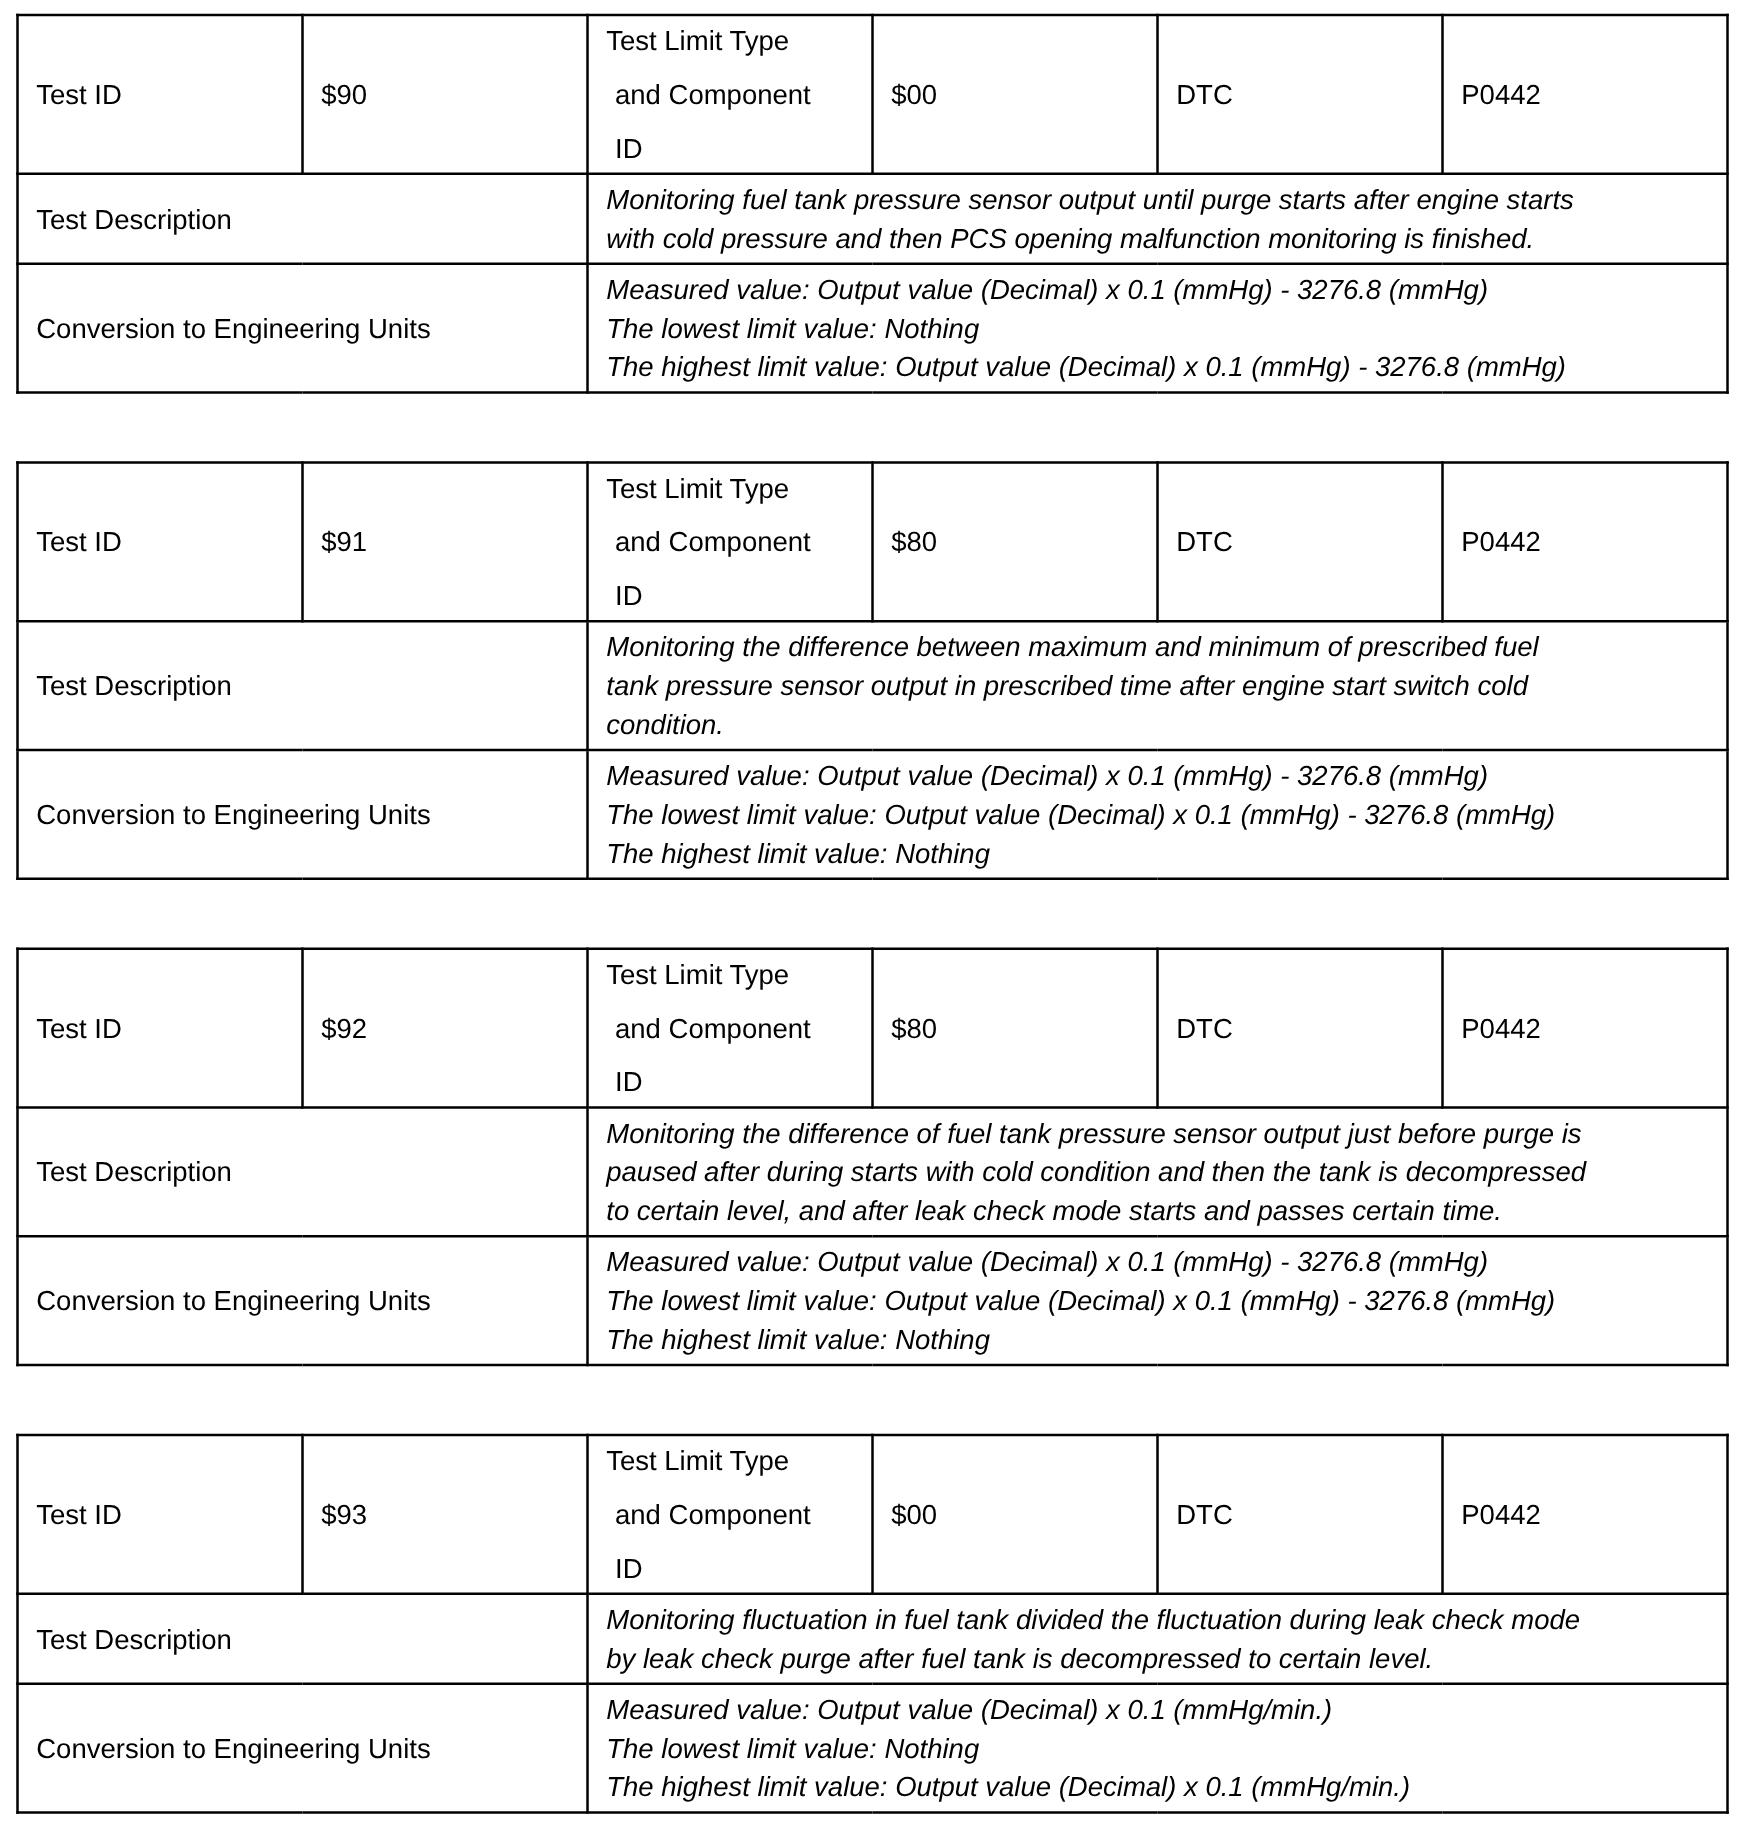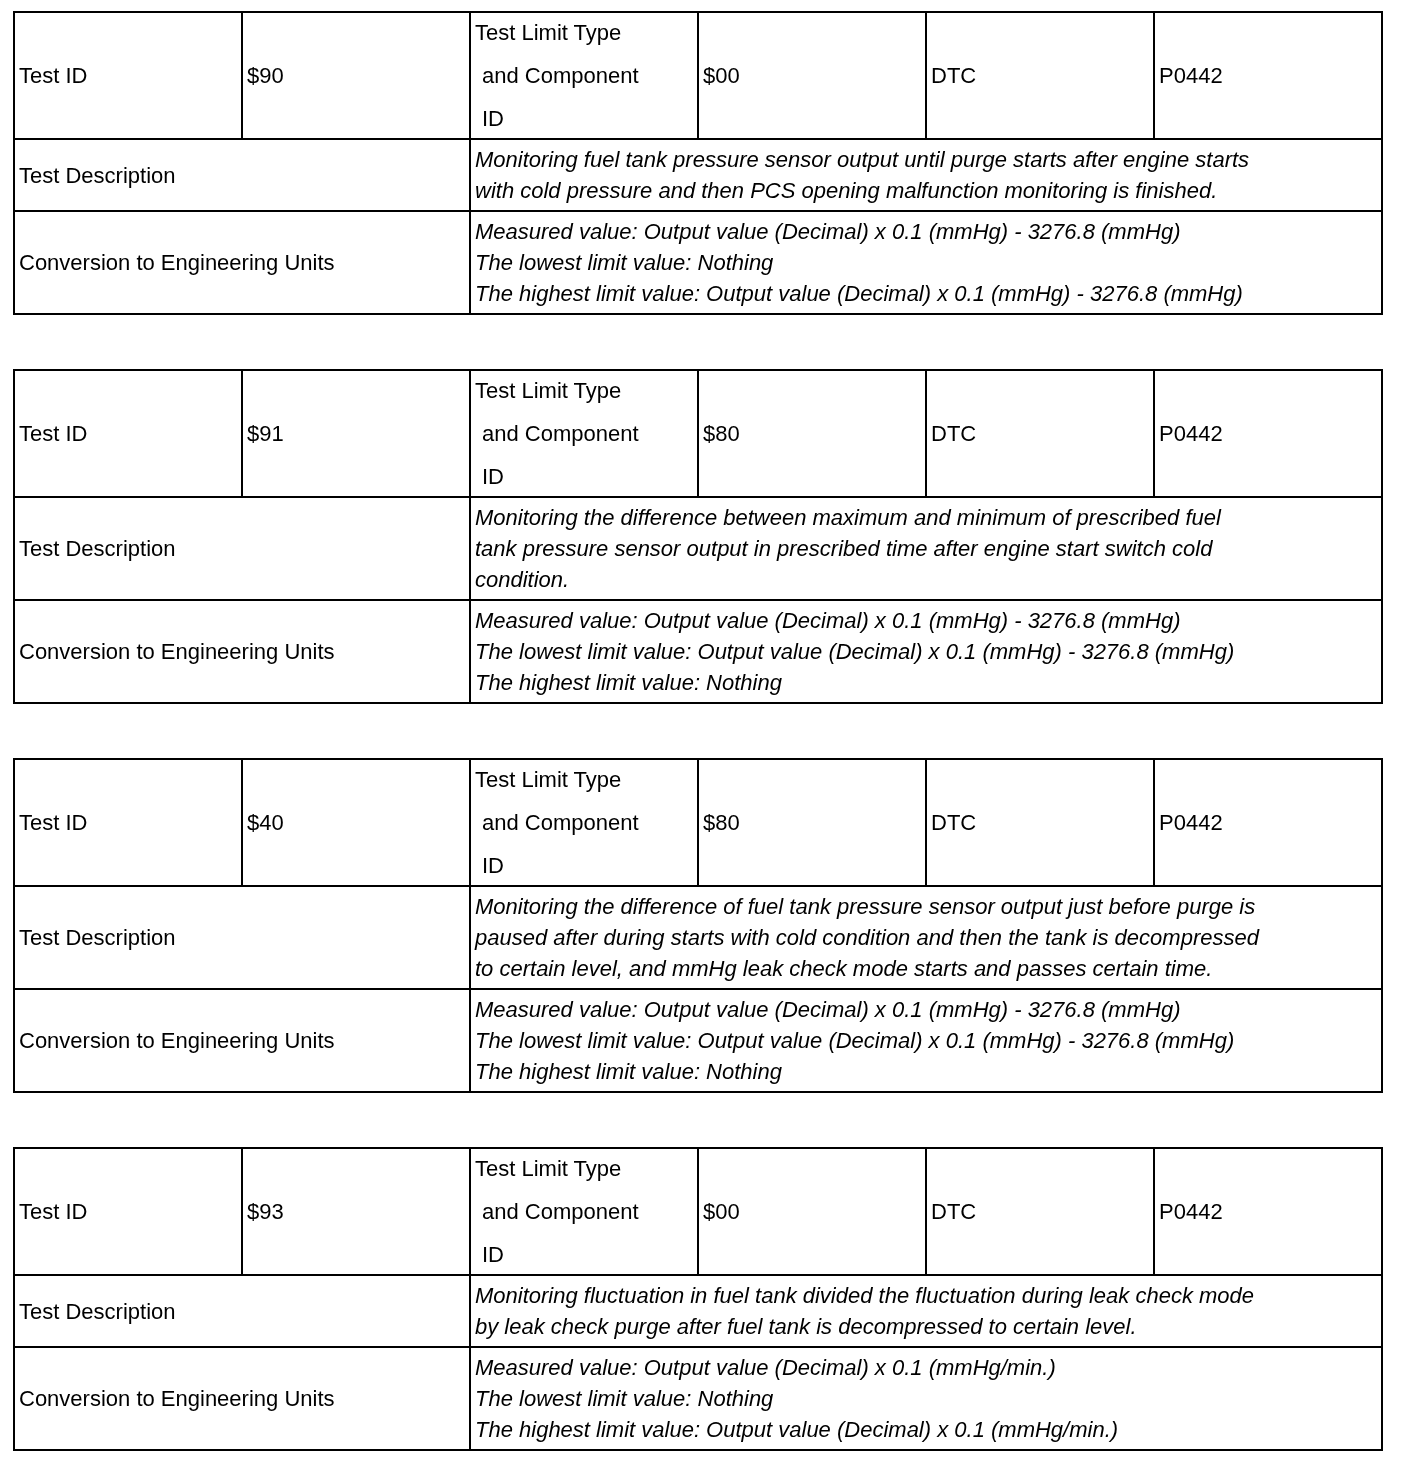--- a/index.html
+++ b/index.html
@@ -1,18 +1,18 @@
 <!DOCTYPE html>
 <html><head>
 <meta charset="utf-8">
 <style>
   html, body { margin: 0; padding: 0; background: #ffffff; }
   body { width: 1408px; height: 1468px; position: relative; font-family: "Liberation Sans", sans-serif; color: #000; }
   .tbl { position: absolute; left: 13px; width: 1370px; border-collapse: collapse; table-layout: fixed; font-size: 22px; line-height: 31px; }
-  .tbl td { border: 2px solid #000; padding: 4px 10px 4px 4px; vertical-align: middle; white-space: normal; }
+  .tbl td { border: 2px solid #000; padding: 4px 10px 4px 14px; vertical-align: middle; white-space: normal; }
   .tbl col { width: 228px; }
   .row-head td { height: 100px; }
   .limit-type { padding-left: 11px; }
   .limit-type span { display: block; }
   .limit-type .ind { padding-left: 7px; margin-top: 12px; }
   .desc-val span, .conv-val span { display: block; font-style: italic; }
   .t0 { top: 11px; }
   .t1 { top: 369px; }
   .t2 { top: 758px; }
   .t3 { top: 1147px; }
@@ -107,36 +107,36 @@
         <col>
         <col>
         <col>
         <col>
         <col>
         <col>
       </colgroup>
     <tbody>
         <tr class="row-head">
       <td>Test ID</td>
-      <td>$40</td>
+      <td>$92</td>
       <td class="limit-type">
         <span>Test Limit Type</span>
         <span class="ind">and Component</span>
         <span class="ind">ID</span>
       </td>
       <td>$80</td>
       <td>DTC</td>
       <td>P0442</td>
     </tr>
     <tr>
       <td colspan="2">Test Description</td>
       <td colspan="4" class="desc-val">
             <span>Monitoring the difference of fuel tank pressure sensor output just before purge is</span>
             <span>paused after during starts with cold condition and then the tank is decompressed</span>
-            <span>to certain level, and mmHg leak check mode starts and passes certain time.</span>
+            <span>to certain level, and after leak check mode starts and passes certain time.</span>
           </td>
     </tr>
     <tr>
       <td colspan="2">Conversion to Engineering Units</td>
       <td colspan="4" class="conv-val">
             <span>Measured value: Output value (Decimal) x 0.1 (mmHg) - 3276.8 (mmHg)</span>
             <span>The lowest limit value: Output value (Decimal) x 0.1 (mmHg) - 3276.8 (mmHg)</span>
             <span>The highest limit value: Nothing</span>
           </td>
     </tr>

